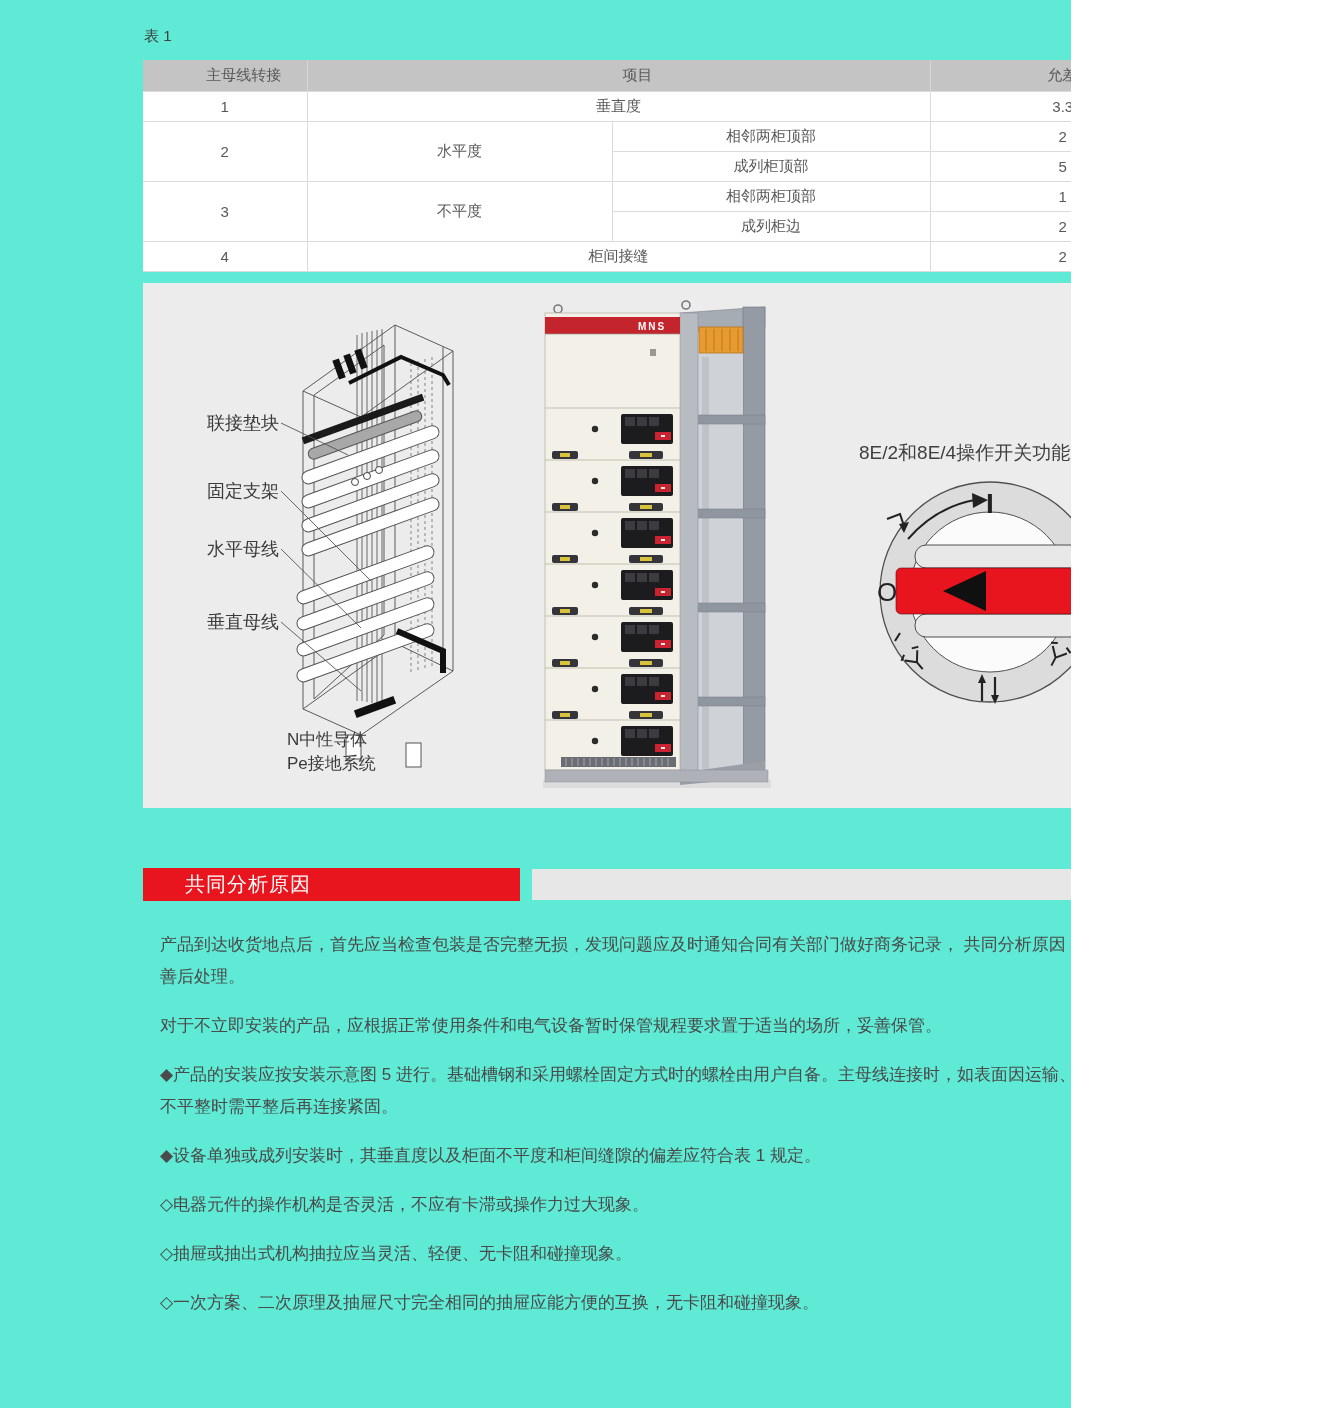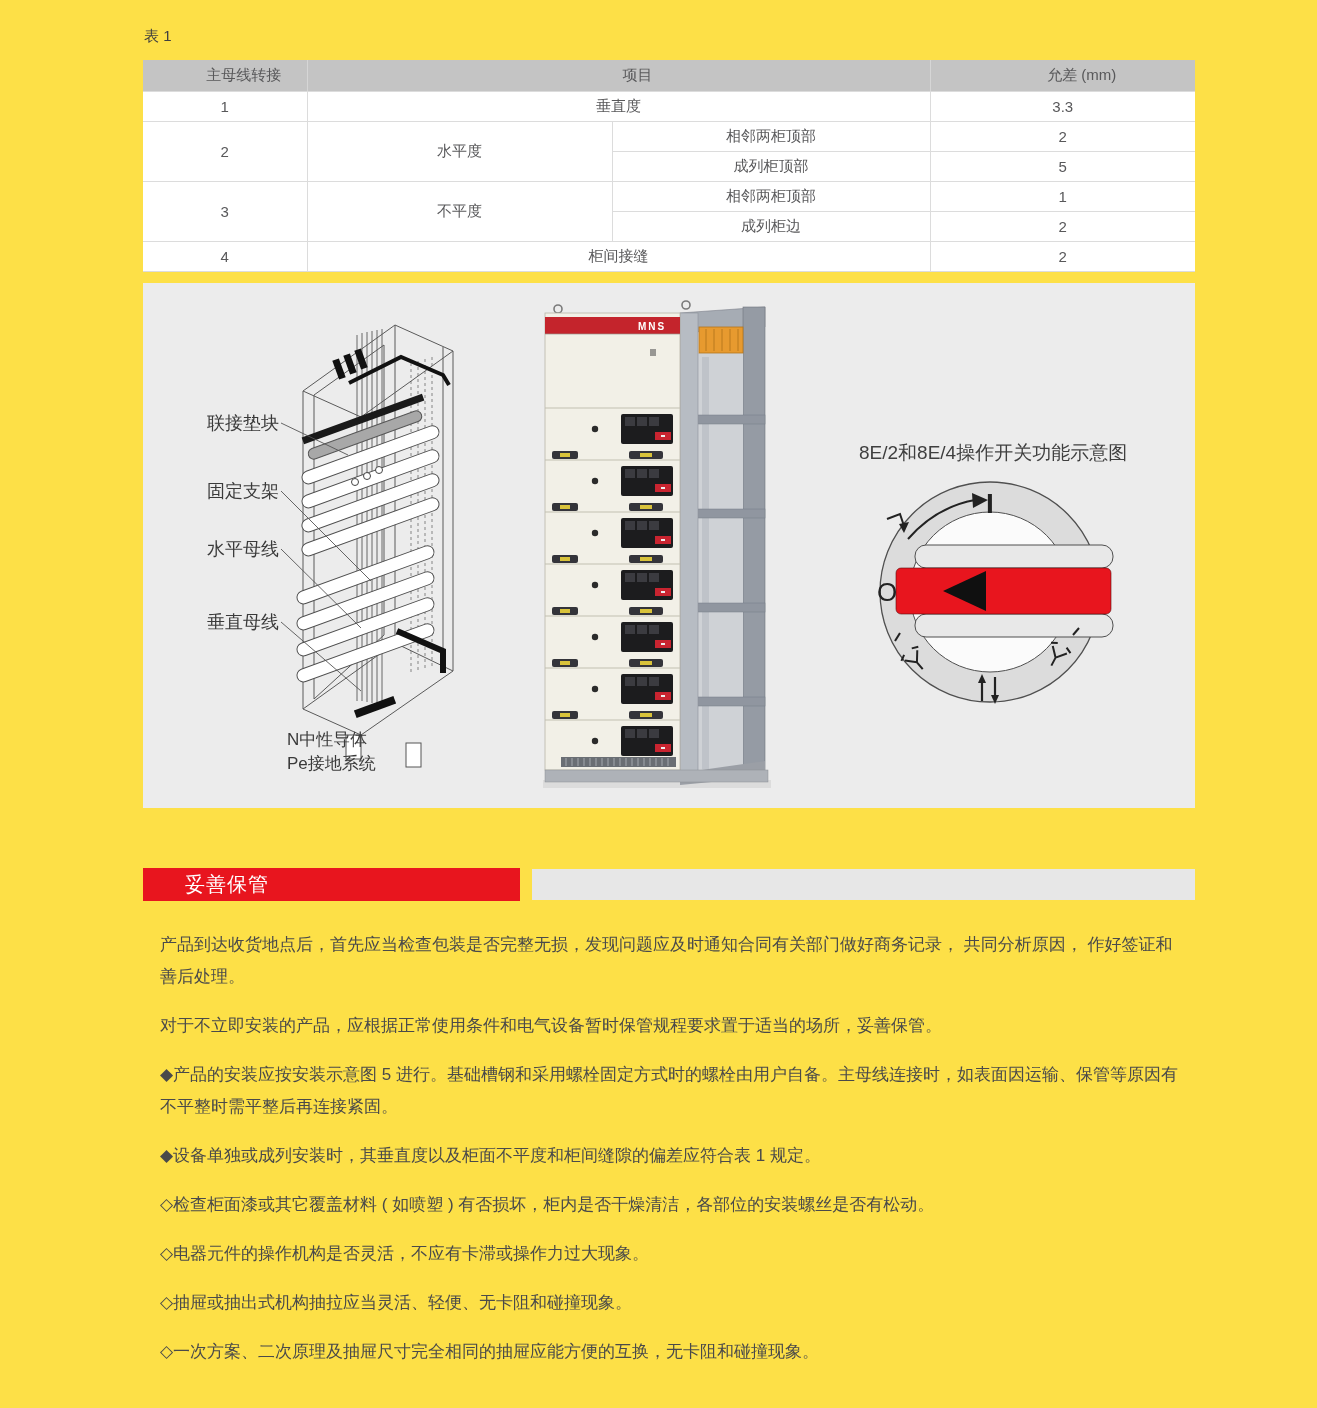--- a/index.html
+++ b/index.html
@@ -1,16 +1,16 @@
 <!DOCTYPE html>
 <html><head>
 <meta charset="utf-8">
 <style>
   html,body{margin:0;padding:0;background:#fff;}
-  .page{position:relative;width:1317px;height:1408px;background:#fde047;overflow:hidden;
+  .page{position:relative;width:1071px;height:1408px;background:#5eead4;overflow:hidden;
         font-family:"Liberation Sans","DejaVu Sans",sans-serif;}
 
   .tbl-caption{position:absolute;left:144px;top:27px;font-size:15px;color:#3f3f3f;}
 
   table.tol{position:absolute;left:143px;top:60px;width:1052px;border-collapse:collapse;
             table-layout:fixed;font-size:15px;color:#58585a;}
   table.tol th{background:#c4c4c4;font-weight:normal;height:29px;text-align:center;
                border-right:1px solid #d6d6d6;border-bottom:1px solid #dcdcdc;padding-left:39px;}
   table.tol td{background:#fff;height:27px;text-align:center;vertical-align:middle;
                border-right:1px solid #dcdcdc;border-bottom:1px solid #dcdcdc;}
@@ -333,27 +333,26 @@
         <g stroke="#222" stroke-width="2.2">
           <line x1="839" y1="418" x2="839" y2="398"></line>
           <polygon points="835,400 843,400 839,391" fill="#222" stroke="none"></polygon>
           <line x1="852" y1="394" x2="852" y2="414"></line>
           <polygon points="848,412 856,412 852,421" fill="#222" stroke="none"></polygon>
         </g>
       </g>
     </svg>
   </div>
 
-  <div class="section-bar">妥善保管</div>
+  <div class="section-bar">共同分析原因</div>
   <div class="section-bar-gray"></div>
 
   <div class="body-text">
     <p>产品到达收货地点后，首先应当检查包装是否完整无损，发现问题应及时通知合同有关部门做好商务记录， 共同分析原因， 作好签证和善后处理。</p>
     <p>对于不立即安装的产品，应根据正常使用条件和电气设备暂时保管规程要求置于适当的场所，妥善保管。</p>
     <p>◆产品的安装应按安装示意图 5 进行。基础槽钢和采用螺栓固定方式时的螺栓由用户自备。主母线连接时，如表面因运输、保管等原因有不平整时需平整后再连接紧固。</p>
     <p>◆设备单独或成列安装时，其垂直度以及柜面不平度和柜间缝隙的偏差应符合表 1 规定。</p>
-    <p>◇检查柜面漆或其它覆盖材料 ( 如喷塑 ) 有否损坏，柜内是否干燥清洁，各部位的安装螺丝是否有松动。</p>
     <p>◇电器元件的操作机构是否灵活，不应有卡滞或操作力过大现象。</p>
     <p>◇抽屉或抽出式机构抽拉应当灵活、轻便、无卡阻和碰撞现象。</p>
     <p>◇一次方案、二次原理及抽屉尺寸完全相同的抽屉应能方便的互换，无卡阻和碰撞现象。</p>
   </div>
 
 </div>
 
 </body></html>

